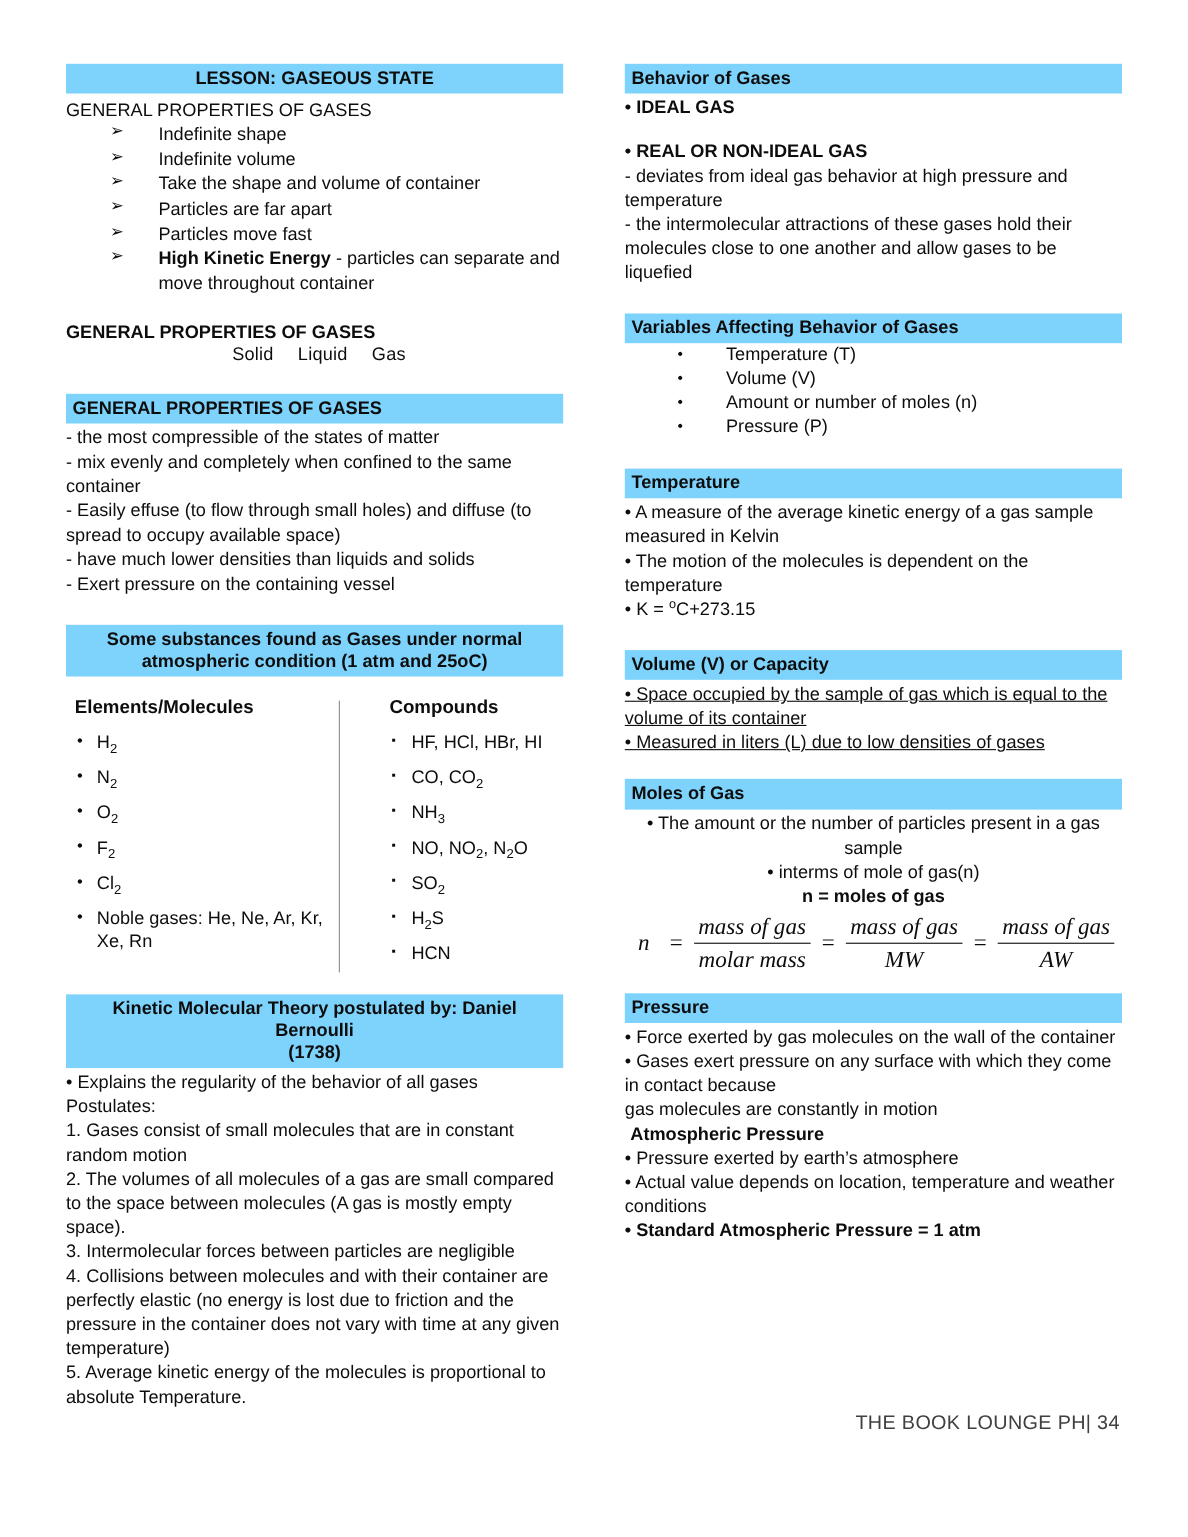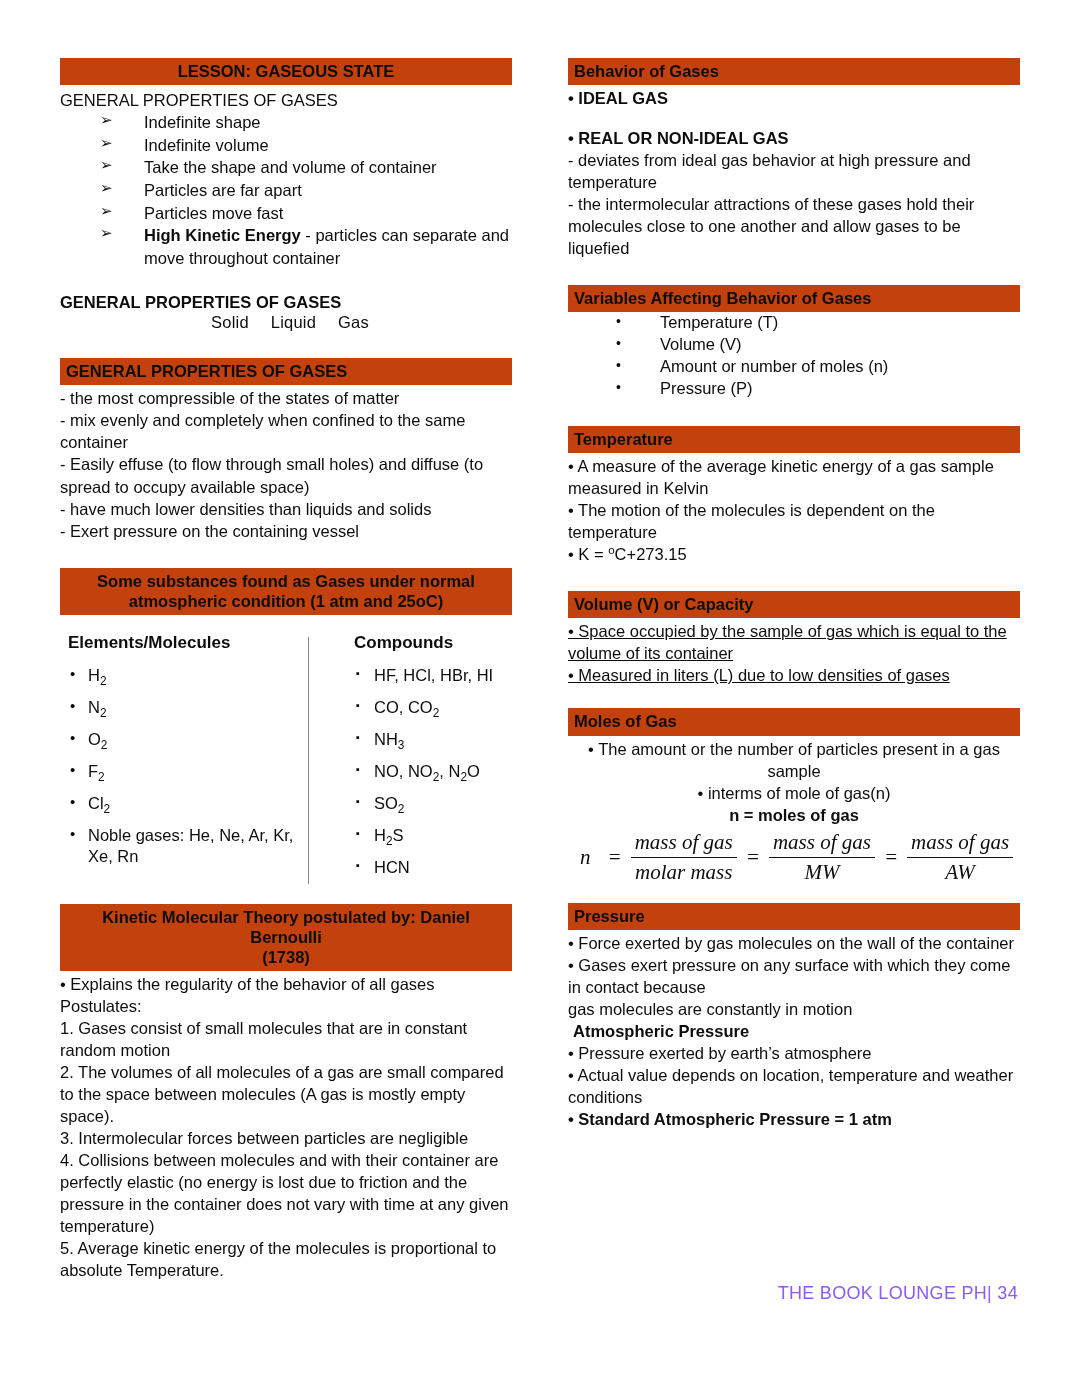--- a/index.html
+++ b/index.html
@@ -22,21 +22,21 @@
     height: 1397px;
   }
   .col {
     position: absolute;
     top: 58px;
   }
   .col-left  { left: 60px;  width: 452px; }
   .col-right { left: 568px; width: 452px; }
 
   .band {
-    background: #c2410c;
+    background: #7dd3fc;
     padding: 3px 6px 4px 6px;
     font-weight: bold;
     font-size: 16.5px;
     line-height: 1.22;
     box-sizing: border-box;
   }
   .band.center { text-align: center; }
 
   .blk {
     font-size: 16.5px;
@@ -166,21 +166,21 @@
   .sp-18 { height: 18px; }
   .sp-22 { height: 22px; }
   .sp-26 { height: 26px; }
 
   .footer {
     position: absolute;
     right: 62px;
     top: 1283px;
     font-size: 18px;
     letter-spacing: 0.3px;
-    color: #8b5cf6;
+    color: #404040;
   }
 </style>
 </head>
 <body>
 
 <div class="page">
 
   <div class="col col-left">
 
     <div class="band center">LESSON: GASEOUS STATE</div>

